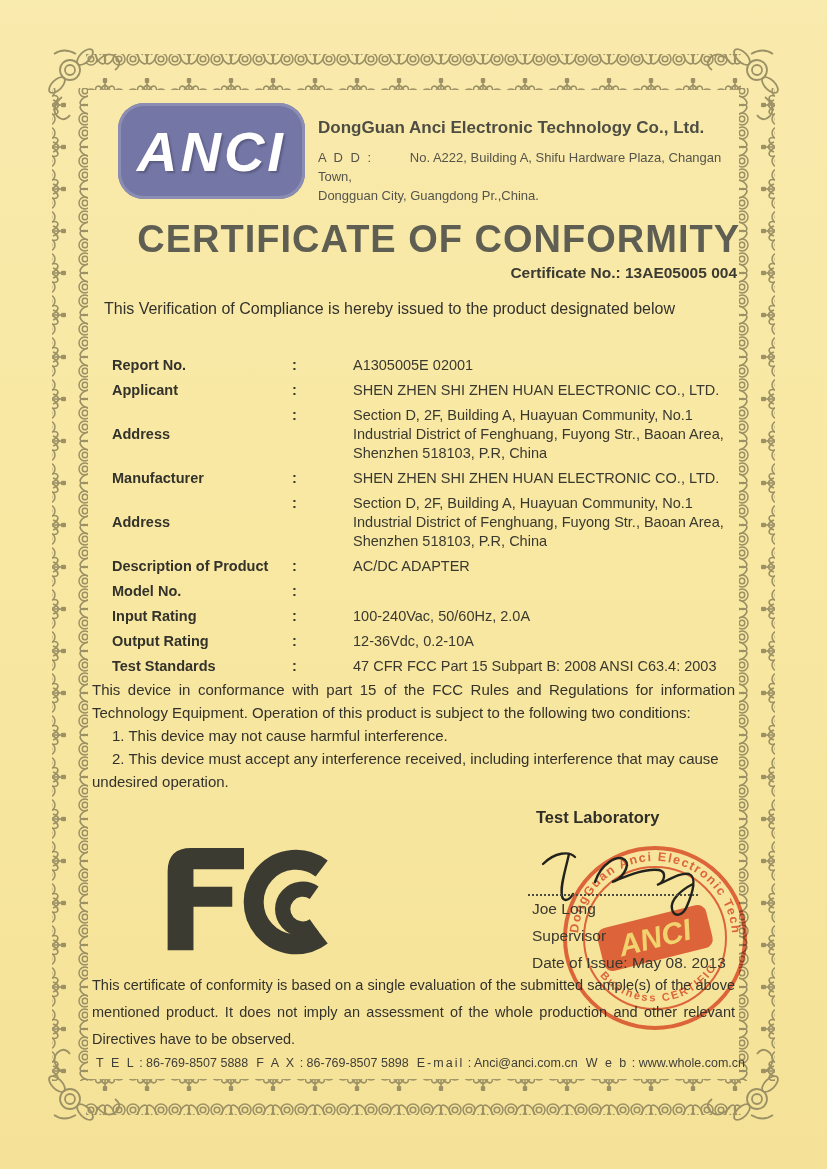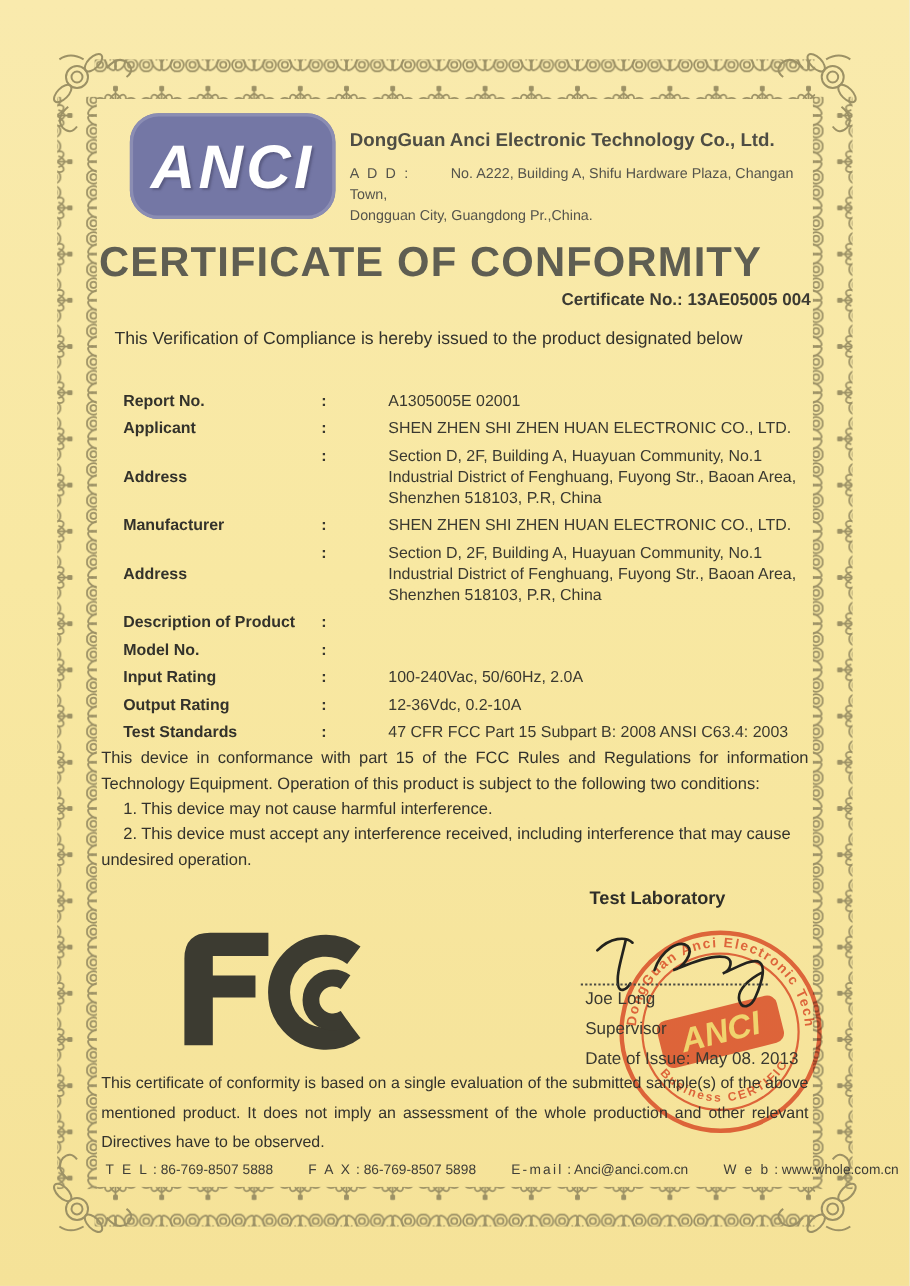--- a/index.html
+++ b/index.html
@@ -17,21 +17,21 @@
     display:flex;align-items:center;justify-content:center;
   }
   .logo span{
     color:#fff;font-weight:bold;font-style:italic;font-size:56px;letter-spacing:3px;
     text-shadow:2px 2px 2px rgba(60,60,90,.45);
   }
   .company{left:318px;top:118px;width:420px;font-size:17px;font-weight:bold;color:#4e4d44;}
   .addr{left:318px;top:148px;width:412px;font-size:13px;line-height:19px;color:#55544c;}
   .addr b{font-weight:normal;letter-spacing:2px;}
   
-  .title{left:90px;top:218px;width:650px;text-align:left;font-size:38px;font-weight:bold;
+  .title{left:90px;top:218px;width:650px;text-align:right;font-size:38px;font-weight:bold;
          letter-spacing:1px;color:#5f5e52;}
   .certno{left:300px;top:264px;width:437px;text-align:right;font-size:15.5px;font-weight:bold;color:#3b3a32;}
   .intro{left:104px;top:300px;width:620px;font-size:16px;color:#33322c;}
   
   .fields{left:112px;top:356px;width:625px;}
   .frow{display:grid;grid-template-columns:180px 28px 1fr;margin-bottom:6px;
         font-size:14.5px;line-height:19px;}
   .frow .lab{font-weight:bold;color:#33322b;align-self:center;}
   .frow .col{align-self:start;font-weight:bold;}
   .frow .val{align-self:start;color:#3a3930;}
@@ -42,21 +42,21 @@
   .statement p.ind{text-indent:20px;text-align:left;}
   .testlab{left:536px;top:808px;font-size:16.5px;font-weight:bold;color:#2f2e28;}
   
   .sigline{left:528px;top:878px;width:170px;height:16px;border-bottom:2px dotted #4a4a42;}
   .signame{left:532px;top:900px;font-size:15.5px;}
   .sigrole{left:532px;top:927px;font-size:15.5px;}
   .sigdate{left:532px;top:954px;font-size:15.5px;}
   
   .note{left:92px;top:972px;width:643px;font-size:14.5px;line-height:27px;
         text-align:justify;color:#33322c;}
-  .contacts{left:96px;top:1056px;width:640px;display:flex;gap:32px;
+  .contacts{left:96px;top:1056px;width:640px;display:flex;gap:8px;
             font-size:12.5px;color:#3f3e37;white-space:nowrap;}
   .contacts .lab{letter-spacing:2px;}
   svg{display:block;}
 </style>
 </head>
 <body>
 
 <div class="page">
 
   <svg class="abs" style="left:0;top:0;" width="827" height="1169" viewBox="0 0 827 1169" aria-hidden="true">
@@ -151,20 +151,21 @@
     <div class="frow">
       <span class="lab">Address</span>
       <span class="col">:</span>
       <span class="val pre">Section D, 2F, Building A, Huayuan Community, No.1
 Industrial District of Fenghuang, Fuyong Str., Baoan Area,
 Shenzhen 518103, P.R, China</span>
     </div>
     <div class="frow">
       <span class="lab">Description of Product</span>
       <span class="col">:</span>
+      <span class="val pre">AC/DC ADAPTER</span>
     </div>
     <div class="frow">
       <span class="lab">Model No.</span>
       <span class="col">:</span>
     </div>
     <div class="frow">
       <span class="lab">Input Rating</span>
       <span class="col">:</span>
       <span class="val pre">100-240Vac, 50/60Hz, 2.0A</span>
     </div>

